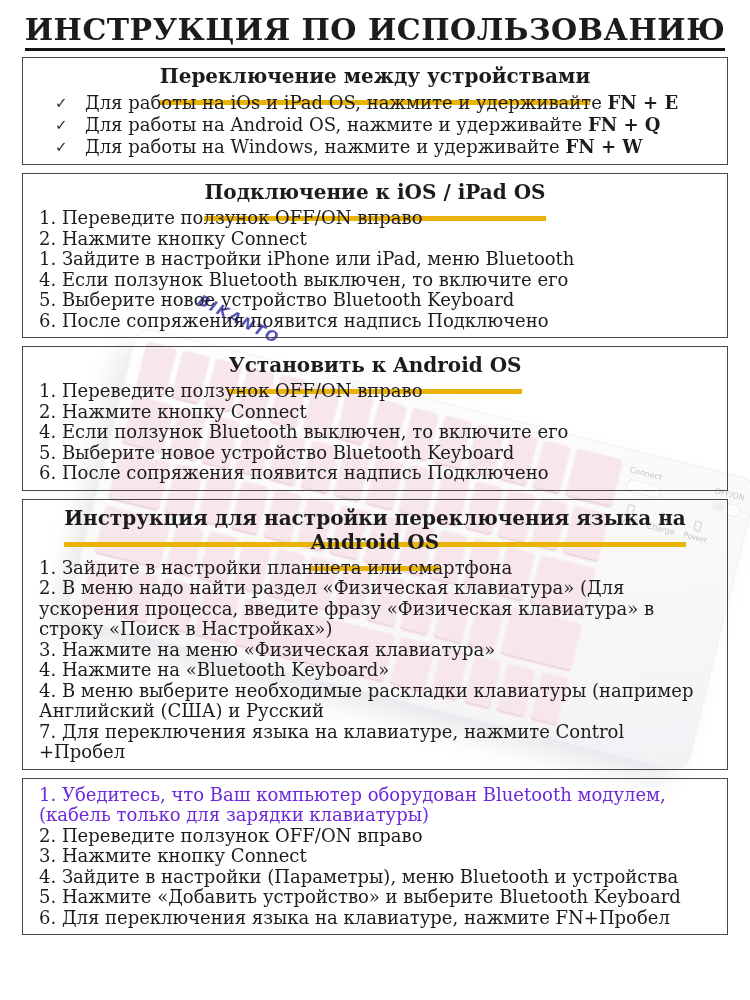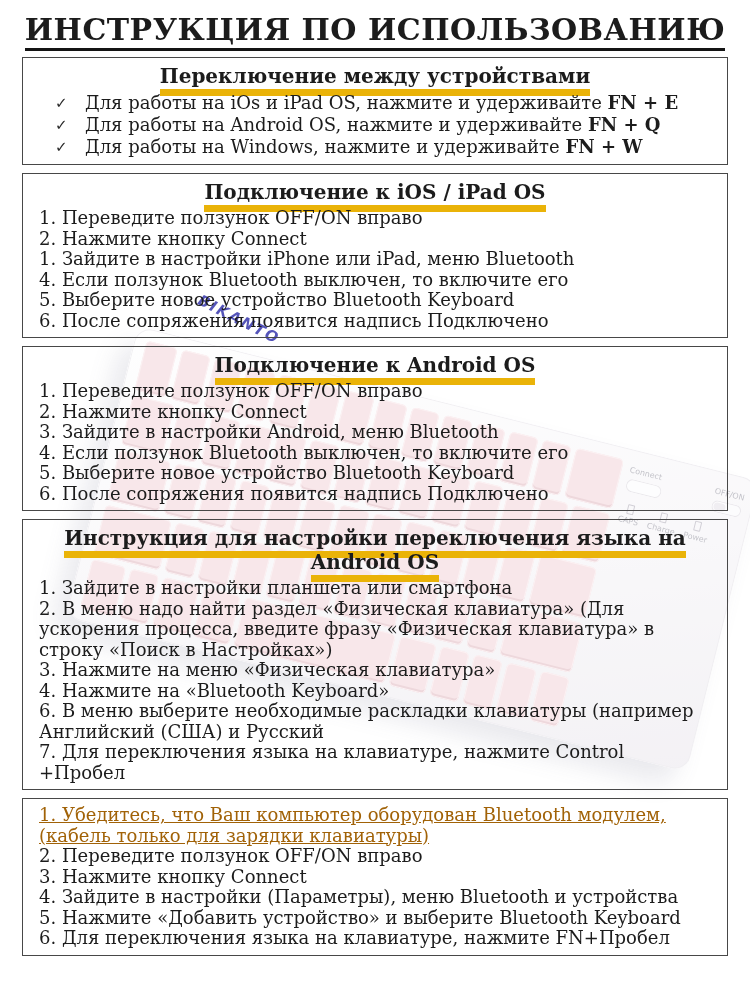--- a/index.html
+++ b/index.html
@@ -53,27 +53,27 @@
   .page-title{
     text-align:center;margin:12px 0 9px;font-size:30px;font-weight:bold;
     letter-spacing:0.5px;line-height:36px;
   }
   .page-title span{border-bottom:3px solid #141414;padding-bottom:1px;}
   .box{
     margin:0 22px 8px;border:1.5px solid #484848;
     padding:6px 16px 6px;background:transparent;
   }
   .box-title{text-align:center;font-size:20px;font-weight:bold;line-height:24px;margin-bottom:4px;}
-  .box-title span{border-bottom:7px solid #eab308;padding-bottom:1px;}
+  .box-title span{border-bottom:5px solid #eab308;padding-bottom:12px;}
   .list-item{font-size:18px;line-height:20.5px;}
   .check-item{display:flex;font-size:18px;line-height:22px;}
   .check{width:30px;margin-left:16px;flex:none;
     font-family:"DejaVu Sans","Liberation Sans",sans-serif;font-size:15px;color:#2a2a2a;}
   .check-text b{font-weight:bold;text-align:right;}
-  .red{color:#a16207;text-decoration:underline;}
+  .red{color:#6d28d9;}
 </style>
 </head>
 <body>
 
 <div class="kb-wrap">
   <div class="kb-body">
     <div class="kb-keys">
         <div class="kb-row">
           <div class="kb-key" style="flex-grow: 1.1;"></div>
           <div class="kb-key" style="flex-grow: 1;"></div>
@@ -203,36 +203,35 @@
     <div class="box-title"><span>Подключение к iOS / iPad OS</span></div>
     <div class="list-item">1. Переведите ползунок OFF/ON вправо</div>
     <div class="list-item">2. Нажмите кнопку Connect</div>
     <div class="list-item">1. Зайдите в настройки iPhone или iPad, меню Bluetooth</div>
     <div class="list-item">4. Если ползунок Bluetooth выключен, то включите его</div>
     <div class="list-item">5. Выберите новое устройство Bluetooth Keyboard</div>
     <div class="list-item">6. После сопряжения появится надпись Подключено</div>
   </section>
 
   <section class="box">
-    <div class="box-title"><span>Подключение к Android OS</span></div>
+    <div class="box-title"><span>Установить к Android OS</span></div>
     <div class="list-item">1. Переведите ползунок OFF/ON вправо</div>
     <div class="list-item">2. Нажмите кнопку Connect</div>
-    <div class="list-item">3. Зайдите в настройки Android, меню Bluetooth</div>
     <div class="list-item">4. Если ползунок Bluetooth выключен, то включите его</div>
     <div class="list-item">5. Выберите новое устройство Bluetooth Keyboard</div>
     <div class="list-item">6. После сопряжения появится надпись Подключено</div>
   </section>
 
   <section class="box">
     <div class="box-title"><span>Инструкция для настройки переключения языка на Android OS</span></div>
     <div class="list-item">1. Зайдите в настройки планшета или смартфона</div>
     <div class="list-item">2. В меню надо найти раздел «Физическая клавиатура» (Для ускорения процесса, введите фразу «Физическая клавиатура» в строку «Поиск в Настройках»)</div>
     <div class="list-item">3. Нажмите на меню «Физическая клавиатура»</div>
     <div class="list-item">4. Нажмите на «Bluetooth Keyboard»</div>
-    <div class="list-item">6. В меню выберите необходимые раскладки клавиатуры (например Английский (США) и Русский</div>
+    <div class="list-item">4. В меню выберите необходимые раскладки клавиатуры (например Английский (США) и Русский</div>
     <div class="list-item">7. Для переключения языка на клавиатуре, нажмите Control +Пробел</div>
   </section>
 
   <section class="box">
     <div class="list-item red">1. Убедитесь, что Ваш компьютер оборудован Bluetooth модулем, (кабель только для зарядки клавиатуры)</div>
     <div class="list-item">2. Переведите ползунок OFF/ON вправо</div>
     <div class="list-item">3. Нажмите кнопку Connect</div>
     <div class="list-item">4. Зайдите в настройки (Параметры), меню Bluetooth и устройства</div>
     <div class="list-item">5. Нажмите «Добавить устройство» и выберите Bluetooth Keyboard</div>
     <div class="list-item">6. Для переключения языка на клавиатуре, нажмите FN+Пробел</div>

